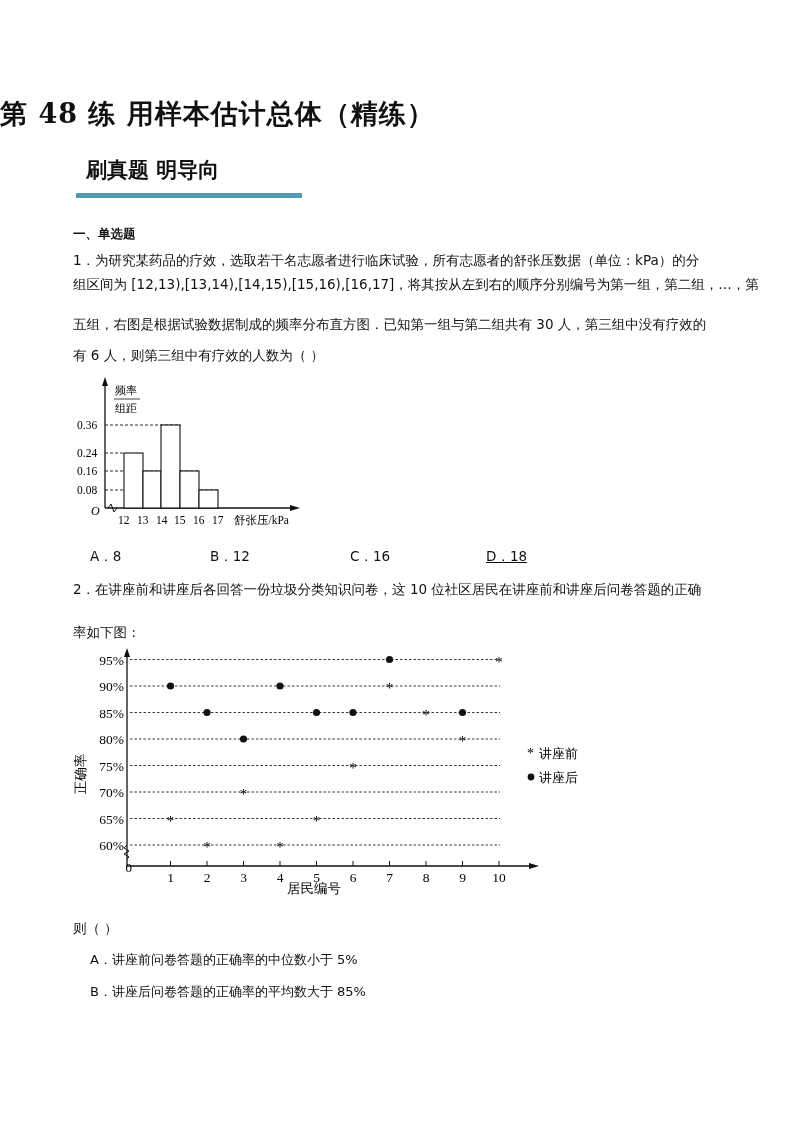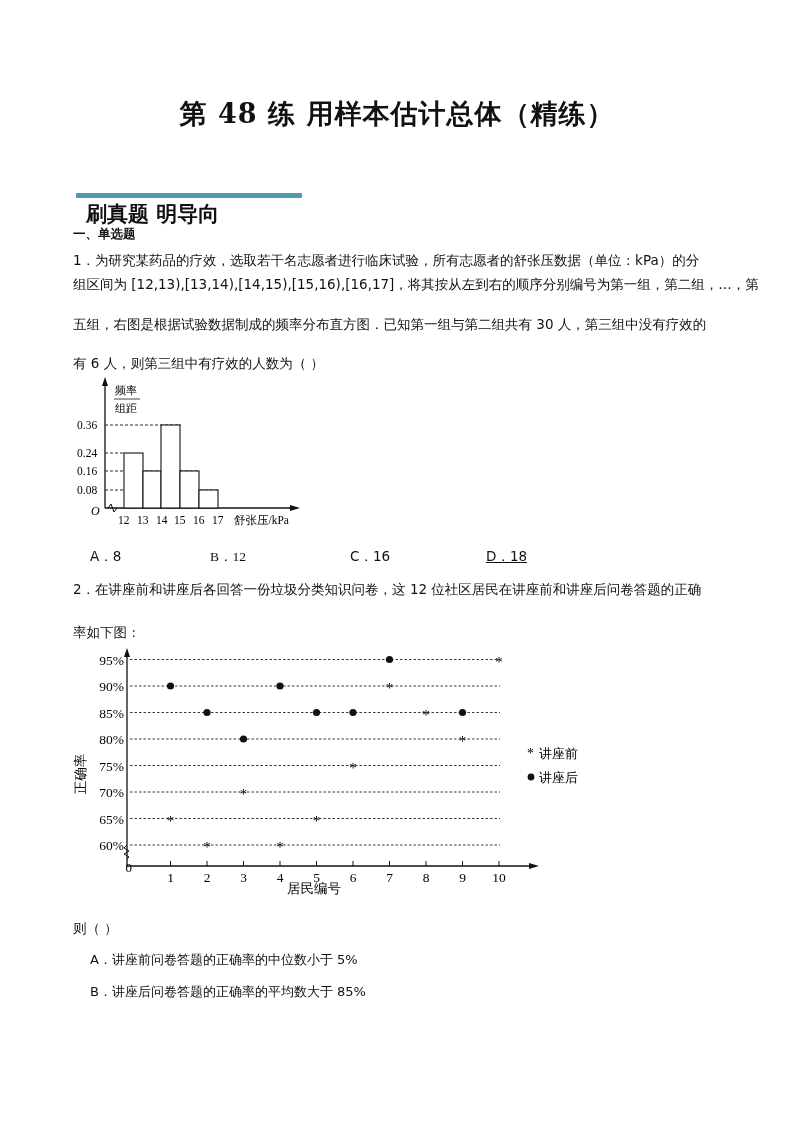--- a/index.html
+++ b/index.html
@@ -1,37 +1,37 @@
 <!DOCTYPE html>
 <html><head>
 <meta charset="utf-8">
 <style>
   html,body{margin:0;padding:0;background:#fff;}
   body{width:794px;height:1123px;position:relative;overflow:hidden;font-family:"DejaVu Serif","Liberation Serif",serif;color:#111;}
-  .title{position:absolute;top:96px;left:0;width:794px;text-align:center;font-size:27px;font-weight:bold;letter-spacing:1px;}
-  .section-head{position:absolute;top:156px;left:86px;font-size:21px;font-weight:bold;font-family:"DejaVu Sans","Liberation Sans",sans-serif;margin-top:44px;}
+  .title{position:absolute;top:96px;left:0;width:794px;text-align:left;font-size:27px;font-weight:bold;letter-spacing:1px;}
+  .section-head{position:absolute;top:156px;left:86px;font-size:21px;font-weight:bold;font-family:"DejaVu Sans","Liberation Sans",sans-serif;}
   .section-bar{position:absolute;top:193px;left:76px;width:226px;height:5px;background:#4e9bb1;border-radius:1px;}
   .p{position:absolute;left:73px;font-size:13.5px;line-height:20px;white-space:nowrap;font-family:"DejaVu Sans","Liberation Sans",sans-serif;}
   .bold{font-weight:bold;}
   .opt{position:absolute;font-size:13.5px;font-family:"DejaVu Sans","Liberation Sans",sans-serif;text-align:center;}
   svg text{font-family:"Liberation Serif","DejaVu Serif",serif;}
 </style>
 </head>
 <body>
 
 <div class="title">第 48 练  用样本估计总体（精练）</div>
 <div class="section-head">刷真题  明导向</div>
 <div class="section-bar"></div>
 
 <div class="p bold" style="top:224px;font-size:12.5px;text-align:center;">一、单选题</div>
 
 <div class="p" style="top:250px;">1．为研究某药品的疗效，选取若干名志愿者进行临床试验，所有志愿者的舒张压数据（单位：kPa）的分</div>
 <div class="p" style="top:274px;">组区间为 [12,13),[13,14),[14,15),[15,16),[16,17]，将其按从左到右的顺序分别编号为第一组，第二组，…，第</div>
 <div class="p" style="top:314px;">五组，右图是根据试验数据制成的频率分布直方图．已知第一组与第二组共有 30 人，第三组中没有疗效的</div>
-<div class="p" style="top:345px;margin-top:8px;">有 6 人，则第三组中有疗效的人数为（    ）</div>
+<div class="p" style="top:345px;">有 6 人，则第三组中有疗效的人数为（    ）</div>
 
 <svg style="position:absolute;left:72px;top:372px;" width="240" height="160" viewBox="0 0 240 160">
 
   <line x1="33" y1="136" x2="33" y2="12" stroke="#111" stroke-width="1.3"></line>
   <polygon points="33,5 30,14 36,14" fill="#111"></polygon>
 
   <line x1="33" y1="136" x2="222" y2="136" stroke="#111" stroke-width="1.3"></line>
   <polygon points="228,136 218,133 218,139" fill="#111"></polygon>
   <path d="M36,136 l3,-4 l3,8 l3,-4" fill="none" stroke="#111" stroke-width="1"></path>
 
@@ -59,25 +59,25 @@
   <text x="46" y="152" font-size="11.5">12</text>
   <text x="65" y="152" font-size="11.5">13</text>
   <text x="84" y="152" font-size="11.5">14</text>
   <text x="102" y="152" font-size="11.5">15</text>
   <text x="121" y="152" font-size="11.5">16</text>
   <text x="140" y="152" font-size="11.5">17</text>
   <text x="162" y="152" font-size="11.5">舒张压/kPa</text>
 </svg>
 
 <div class="opt" style="top:548px;left:90px;">A．8</div>
-<div class="opt" style="top:548px;left:210px;font-family:Liberation Serif, serif;">B．12</div>
+<div class="opt" style="top:548px;left:210px;">B．12</div>
 <div class="opt" style="top:548px;left:350px;">C．16</div>
 <div class="opt" style="top:548px;left:486px;text-decoration:underline;">D．18</div>
 
-<div class="p" style="top:579px;">2．在讲座前和讲座后各回答一份垃圾分类知识问卷，这 12 位社区居民在讲座前和讲座后问卷答题的正确</div>
+<div class="p" style="top:579px;">2．在讲座前和讲座后各回答一份垃圾分类知识问卷，这 10 位社区居民在讲座前和讲座后问卷答题的正确</div>
 <div class="p" style="top:622px;text-align:center;">率如下图：</div>
 
 <svg id="scatter" style="position:absolute;left:72px;top:646px;" width="560" height="250" viewBox="0 0 560 250">
   <line x1="55" y1="220" x2="55" y2="8" stroke="#111" stroke-width="1.3"></line>
   <polygon points="55,2 52,11 58,11" fill="#111"></polygon>
   <line x1="55" y1="220" x2="460" y2="220" stroke="#111" stroke-width="1.3"></line>
   <polygon points="467,220 457,217 457,223" fill="#111"></polygon>
   <path d="M55,199 l-3,3 l5,3 l-5,3 l5,3 l-2,2" fill="none" stroke="#111" stroke-width="1"></path>
   <g id="grid">
       <line x1="58" x2="428" y1="-13" y2="-13" stroke="#222" stroke-width="0.9" stroke-dasharray="2.5,2"></line>

